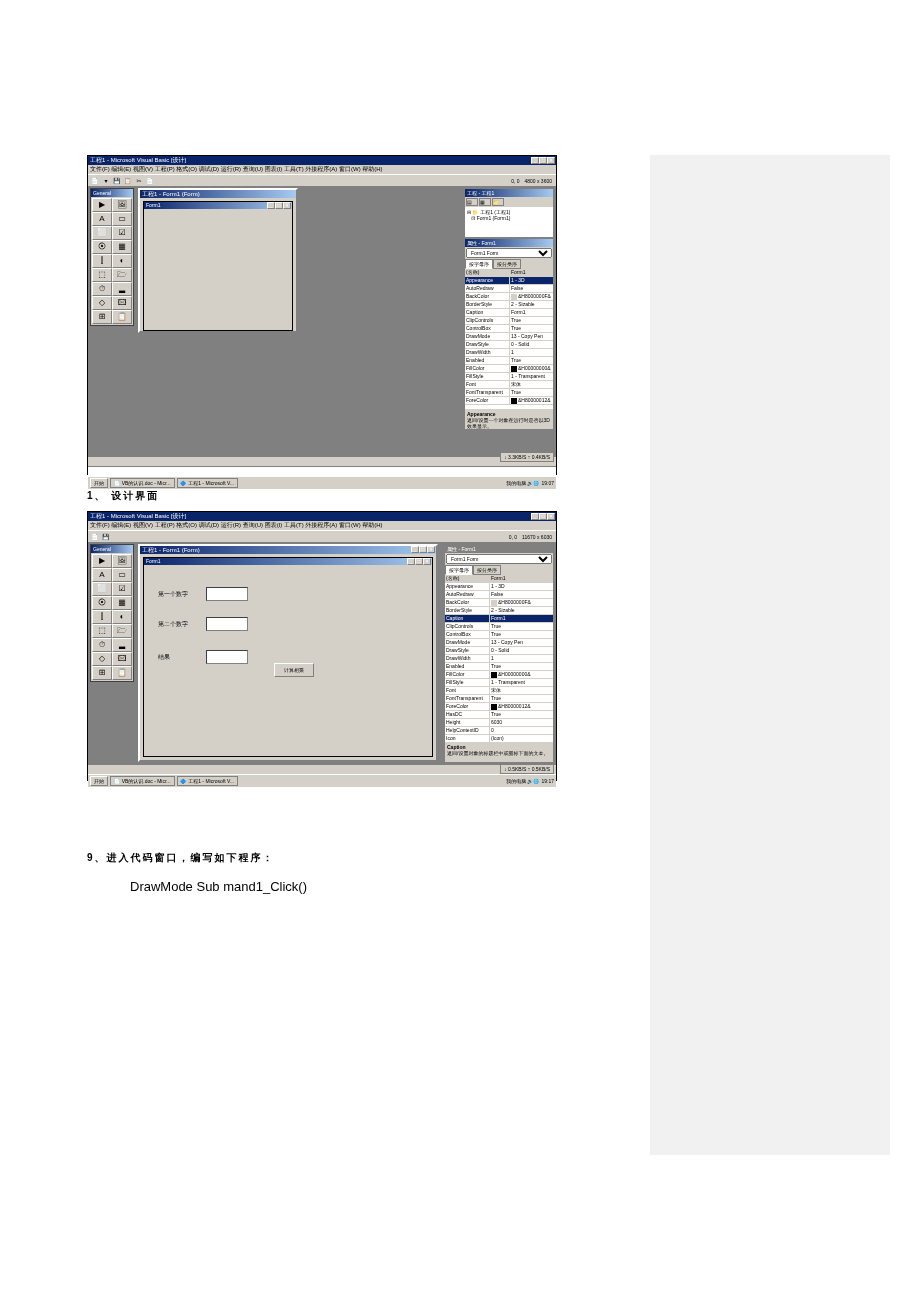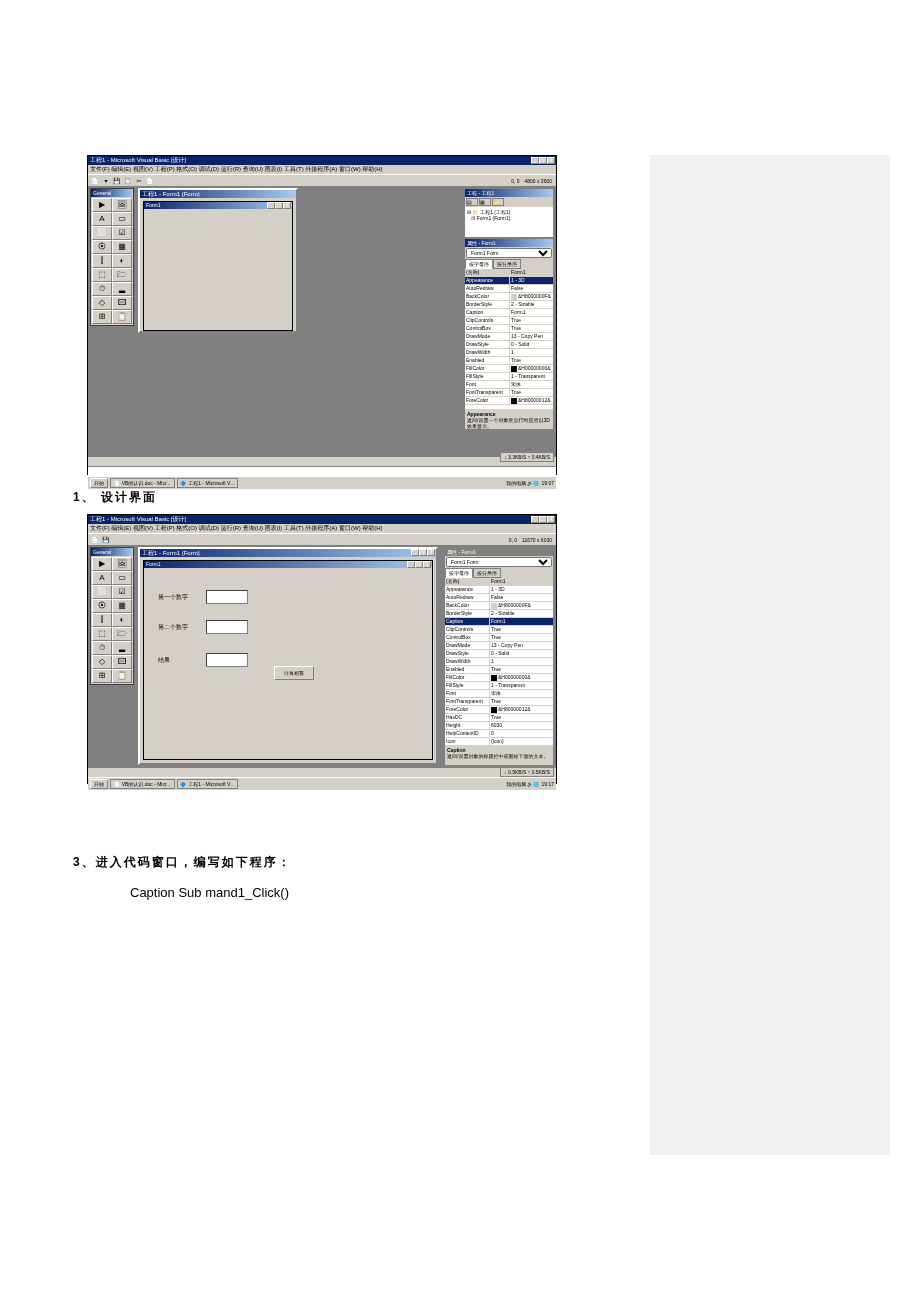--- a/index.html
+++ b/index.html
@@ -40,21 +40,21 @@
 .tree{background:#fff;font-size:5px;padding:2px;height:30px}
 .treebtns{background:#d4d0c8;height:10px;padding:1px;display:flex;gap:1px}
 .treebtn{width:12px;height:8px;background:#d4d0c8;border:1px solid #808080;font-size:5px}
 .scroll{background:#d4d0c8;height:10px;border-top:1px solid #808080}
 .statusright{position:absolute;right:2px;bottom:12px;background:#d4d0c8;padding:1px 3px;font-size:5px;border:1px solid #808080}
 .taskbar{background:#d4d0c8;height:13px;display:flex;align-items:center;font-size:5px;padding:0 2px;border-top:1px solid #fff}
 .startbtn{background:#d4d0c8;border:1px solid #fff;border-right-color:#808080;border-bottom-color:#808080;padding:0 3px;font-size:5px;height:10px;line-height:8px}
 .taskbtn{background:#d4d0c8;border:1px solid #808080;padding:0 3px;margin-left:2px;font-size:5px;height:10px;line-height:8px}
 .tray{margin-left:auto;font-size:5px}
 .h2txt{font-weight:bold;font-size:15px;margin:18px 0 10px 37px;letter-spacing:2px}
-.h3txt{font-weight:bold;font-size:12px;margin:14px 0 8px 23px;letter-spacing:2px}
+.h3txt{font-weight:bold;font-size:10px;margin:14px 0 8px 37px;letter-spacing:2px}
 .codetxt{font-size:13px;margin-left:80px;font-family:Arial,sans-serif}
 .formlabel{position:absolute;font-size:6px;color:#000}
 .textbox{position:absolute;background:#fff;border:1px solid #808080;border-top-color:#404040;border-left-color:#404040}
 .cmdbtn{position:absolute;background:#d4d0c8;border:1px solid #fff;border-right-color:#808080;border-bottom-color:#808080;font-size:5px;text-align:center}
 .colorswatch{display:inline-block;width:6px;height:6px;vertical-align:middle;margin-right:1px}
 </style>
 </head>
 <body>
 
 <div class="right-col"></div>
@@ -414,16 +414,16 @@
   </div>
   <div class="taskbar">
     <div class="startbtn">开始</div>
     <div class="taskbtn">📄 <span>VB的认识.doc - Micr...</span></div>
     <div class="taskbtn">🔷 <span>工程1 - Microsoft V...</span></div>
     <div class="tray"><span>我的电脑</span> 🔊🌐 <span>19:17</span></div>
   </div>
 </div>
 </div>
 
-<div class="h3txt" style="margin-top:70px">3、进入代码窗口，编写如下程序：</div>
-<div class="codetxt" style="margin-top:14px">Caption Sub mand1_Click()</div>
+<div class="h3txt" style="margin-top:70px">9、进入代码窗口，编写如下程序：</div>
+<div class="codetxt" style="margin-top:14px">DrawMode Sub mand1_Click()</div>
 
 </div>
 
 </body></html>

